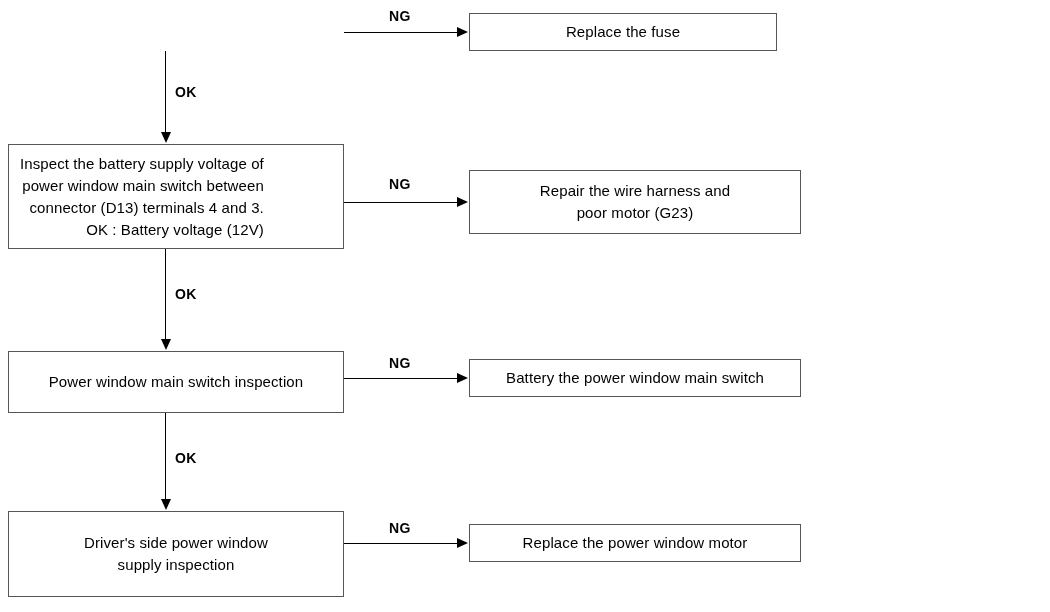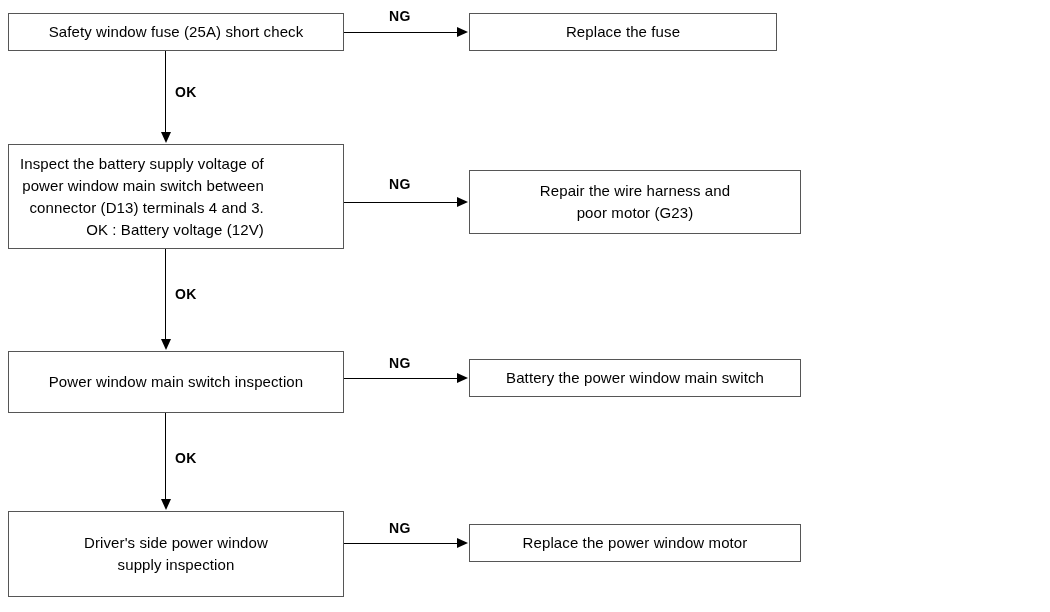--- a/index.html
+++ b/index.html
@@ -80,21 +80,20 @@
     letter-spacing: 0.3px;
     line-height: 14px;
     white-space: nowrap;
   }
 </style>
 </head>
 <body>
 
 <div id="canvas">
 
-  <div class="node" style="left:8px; top:13px; width:336px; height:38px;">Safety window fuse (25A) short check</div>
 
   <div class="hline" style="left:344px; top:32px; width:114px;"></div>
   <div class="arrow-right" style="left:457px; top:27px;"></div>
   <div class="edge-label" style="left:389px; top:9px;">NG</div>
 
   <div class="node" style="left:469px; top:13px; width:308px; height:38px;">Replace the fuse</div>
 
   <div class="vline" style="left:165px; top:51px; height:82px;"></div>
   <div class="arrow-down" style="left:161px; top:132px;"></div>
   <div class="edge-label" style="left:175px; top:85px;">OK</div>

